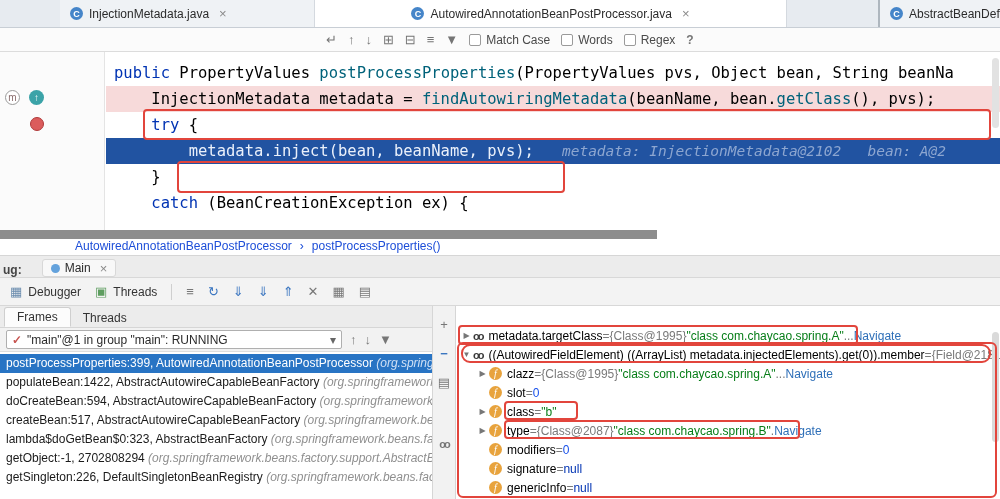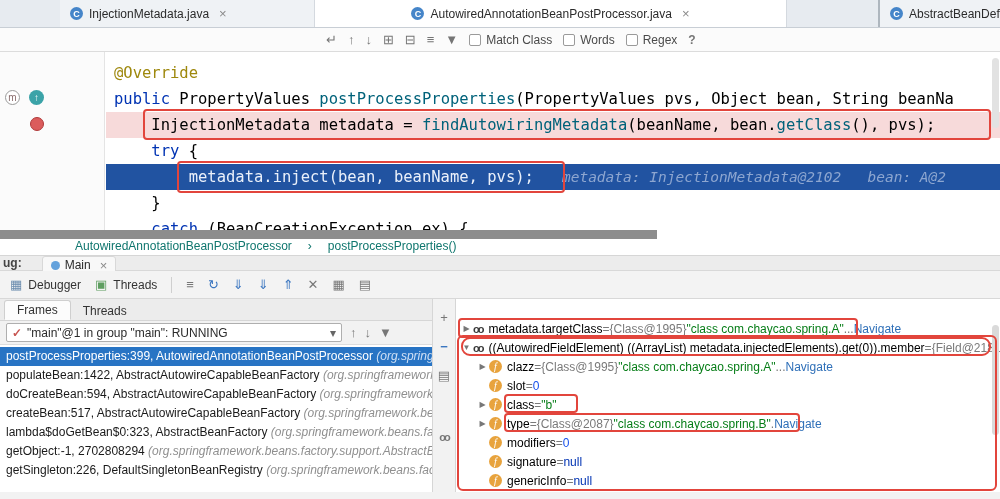--- a/index.html
+++ b/index.html
@@ -50,25 +50,25 @@
 .ann-ed2{left:177px;top:109px;width:388px;height:32px}
 .ann-v-a{left:2px;top:19px;width:400px;height:20px}
 .ann-v-outer{left:1px;top:36px;width:540px;height:156px;border-radius:6px}
 .ann-v-member{left:5px;top:38px;width:530px;height:19px;border-radius:9px}
 .ann-v-name{left:48px;top:95px;width:74px;height:19px}
 .ann-v-type{left:48px;top:114px;width:296px;height:19px}
 
 .winbar{position:absolute;left:0;top:230px;width:657px;height:9px;background:#8D8D8D;z-index:7}
 
 
-.crumbs{display:flex;align-items:center;height:20px;padding-left:75px;gap:16px;color:#0f766e;background:#fff;border-bottom:1px solid #D6D6D6}
+.crumbs{display:flex;align-items:center;height:20px;padding-left:75px;gap:8px;color:#1d4ed8;background:#fff;border-bottom:1px solid #D6D6D6}
 
 
 .dpanel{display:flex;flex-direction:column;height:243px;background:#F2F2F2}
-.dhdr{display:flex;align-items:flex-start;height:15px;background:#ECECEC;border-bottom:1px solid #D8D8D8;padding-left:3px;gap:4px}
+.dhdr{display:flex;align-items:flex-end;height:22px;background:#ECECEC;border-bottom:1px solid #D8D8D8;padding-left:3px;gap:4px}
 .dlabel{font-weight:bold;color:#444}
 .maintab{display:flex;align-items:center;gap:5px;margin-left:16px;padding:1px 8px;background:#F8F8F8;border:1px solid #D8D8D8;border-radius:3px}
 .mico{width:9px;height:9px;border-radius:50%;background:#64A2DC;flex:none}
 .dtool{display:flex;align-items:center;height:28px;background:#F3F3F3;border-bottom:1px solid #D8D8D8;padding-left:10px;gap:14px}
 .tgroup{display:flex;align-items:center;gap:6px;color:#333}
 .tico{font-size:13px;color:#6A8CAE;line-height:1}
 .tico.green{color:#5E9E60}
 .tsep{width:1px;height:16px;background:#CFCFCF}
 .dico{font-size:13px;color:#777;line-height:1}
 .dico.blue{color:#3B76C0}
@@ -137,41 +137,40 @@
   <div class="findbar">
     <span class="fico">↵</span>
     <span class="fico">↑</span>
     <span class="fico">↓</span>
     <span class="fico">⊞</span>
     <span class="fico">⊟</span>
     <span class="fico">≡</span>
     <span class="fico">▼</span>
     <span class="cb">
         <span class="cbbox"></span>
-        <span>Match Class</span>
+        <span>Match Case</span>
       </span>
     <span class="cb">
         <span class="cbbox"></span>
         <span>Words</span>
       </span>
     <span class="cb">
         <span class="cbbox"></span>
         <span>Regex</span>
       </span>
     <span class="help">?</span>
   </div>
 
   <div class="editor">
     <div class="gutter">
       <span class="gico mcirc">m</span>
       <span class="gico ovr">↑</span>
       <span class="gico bp"></span>
     </div>
     <div class="code">
-        <div class="code-line"><span class="tk-pl"></span><span class="tk-ann">@Override</span></div>
         <div class="code-line"><span class="tk-pl"></span><span class="tk-kw">public </span><span class="tk-pl">PropertyValues </span><span class="tk-mth">postProcessProperties</span><span class="tk-pl">(PropertyValues pvs, Object bean, String beanNa</span></div>
         <div class="code-line bg-breakpoint"><span class="tk-pl">    </span><span class="tk-pl">InjectionMetadata metadata = </span><span class="tk-mth">findAutowiringMetadata</span><span class="tk-pl">(beanName, bean.</span><span class="tk-mth">getClass</span><span class="tk-pl">(), pvs);</span></div>
         <div class="code-line"><span class="tk-pl">    </span><span class="tk-kw">try </span><span class="tk-pl">{</span></div>
         <div class="code-line bg-exec"><span class="tk-pl">        </span><span class="tk-exec">metadata.inject(bean, beanName, pvs);</span><span class="tk-hint">metadata: InjectionMetadata@2102   bean: A@2</span></div>
         <div class="code-line"><span class="tk-pl">    </span><span class="tk-pl">}</span></div>
         <div class="code-line"><span class="tk-pl">    </span><span class="tk-kw">catch </span><span class="tk-pl">(BeanCreationException ex) {</span></div>
       </div>
     <div class="edscroll"></div>
     <div class="ann ann-ed1"></div>
     <div class="ann ann-ed2"></div>

